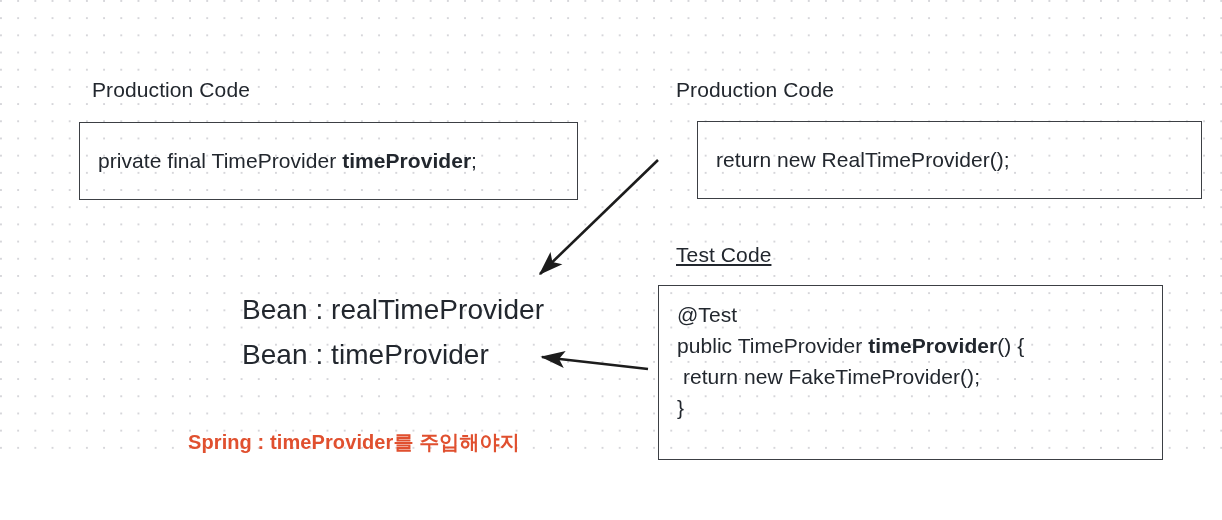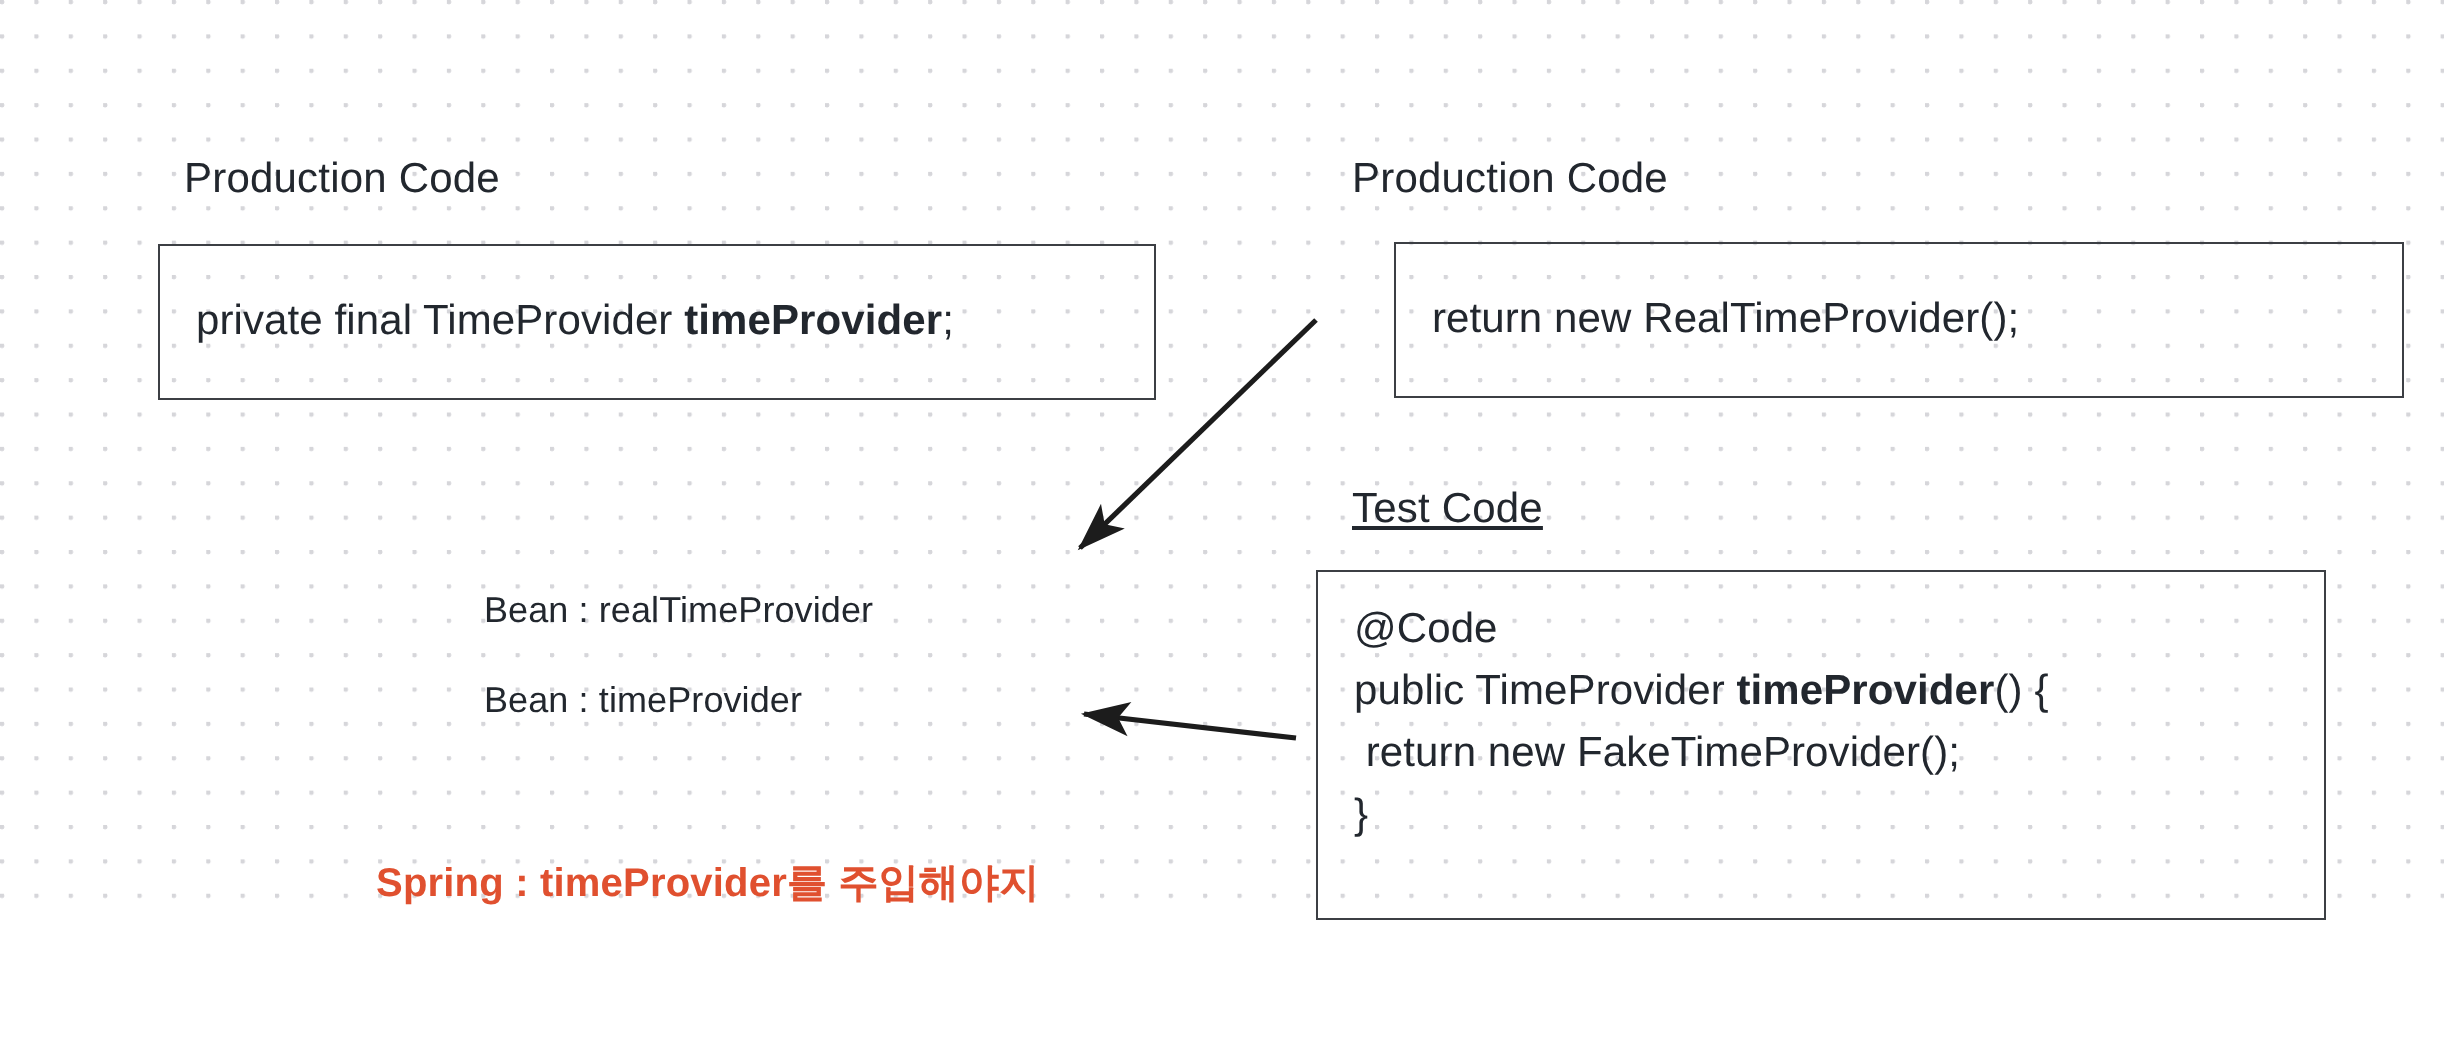--- a/index.html
+++ b/index.html
@@ -56,21 +56,21 @@
   .code-line b {
     font-weight: 700;
   }
 
   .box-pad {
     padding-left: 18px;
   }
 
   .bean-line {
     position: absolute;
-    font-size: 18px;
+    font-size: 28px;
     font-weight: 400;
     color: #22272e;
     white-space: nowrap;
     line-height: 1;
     letter-spacing: 0.05px;
     text-align: center;
   }
 
   .spring-line {
     position: absolute;
@@ -111,21 +111,21 @@
 
   <div class="section-label" style="left:676px; top:79px;">Production Code</div>
 
   <div class="code-box" style="left:658px; top:121px; width:505px; height:78px;margin-left:39px;">
     <div class="code-line box-pad"><span>return new RealTimeProvider();</span><b></b><span></span></div>
   </div>
 
   <div class="section-label" style="left:676px; top:244px;text-decoration:underline;">Test Code</div>
 
   <div class="code-box" style="left:658px; top:285px; width:505px; height:175px; justify-content:flex-start; padding-top:13px;">
-    <div class="code-line box-pad"><span>@Code</span><b></b><span></span></div>
+    <div class="code-line box-pad"><span>@Test</span><b></b><span></span></div>
     <div class="code-line box-pad"><span>public TimeProvider </span><b>timeProvider</b><span>() {</span></div>
     <div class="code-line box-pad"><span> return new FakeTimeProvider();</span><b></b><span></span></div>
     <div class="code-line box-pad"><span>}</span><b></b><span></span></div>
   </div>
 
   <svg class="arrow-layer" viewBox="0 0 1222 520">
     <defs>
       <marker id="ah" markerWidth="11" markerHeight="11" refX="9.2" refY="3.6" orient="auto" markerUnits="strokeWidth">
         <path d="M0.4,0.3 L9.8,3.6 L0.4,6.9 L2.6,3.6 Z" fill="#1c1c1c"></path>
       </marker>

